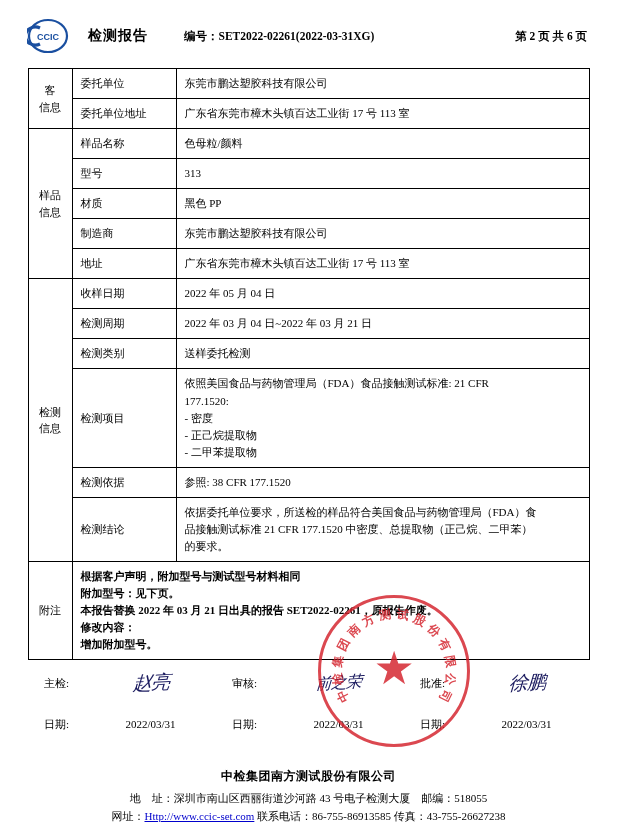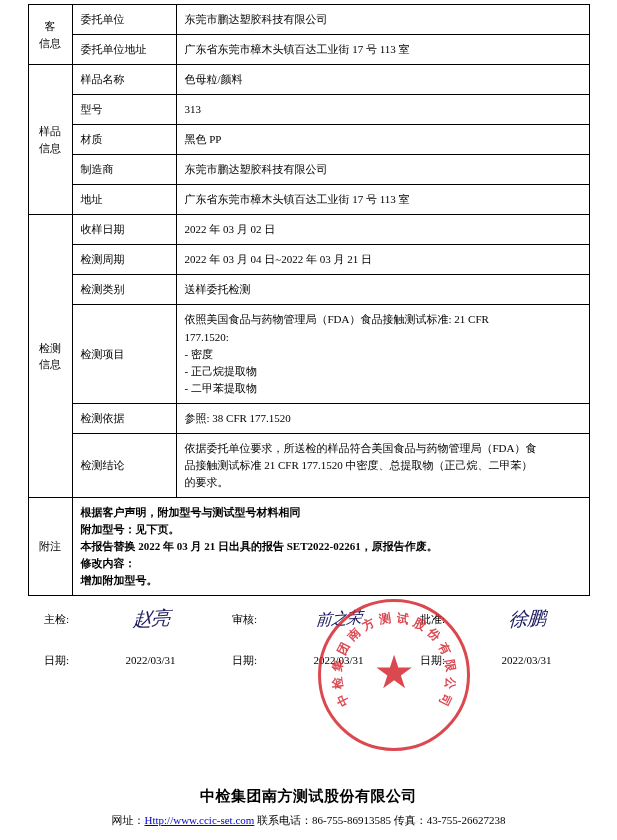--- a/index.html
+++ b/index.html
@@ -172,34 +172,48 @@
   .footer {
     position: absolute;
     left: 0; right: 0;
     bottom: 14px;
     text-align: center;
     font-size: 11px;
     line-height: 1.7;
   }
   .footer .company {
     font-weight: bold;
-    font-size: 15px;
+    font-size: 12px;
     letter-spacing: 0.5px;
     margin-bottom: 2px;
   }
   .footer a {
     color: #0000cc;
     text-decoration: underline;
   }
 </style>
 </head>
 <body>
 
 <div class="page">
 
+  <div class="header">
+    <div class="logo">
+      <svg width="42" height="36" viewBox="0 0 42 36">
+        <ellipse cx="21" cy="18" rx="19" ry="16" fill="none" stroke="#1a4fa0" stroke-width="2.2"></ellipse>
+        <path d="M13 10 A 10 9 0 1 0 13 26" fill="none" stroke="#1a4fa0" stroke-width="3.2"></path>
+        <text x="21" y="22" font-size="9" font-family="Liberation Sans, sans-serif" font-weight="bold" fill="#1a4fa0" text-anchor="middle">CCIC</text>
+      </svg>
+    </div>
+    <div class="report-title">检测报告</div>
+    <div class="report-no">
+      <span>编号：</span><span>SET2022-02261(2022-03-31XG)</span>
+    </div>
+    <div class="page-no">第 2 页 共 6 页</div>
+  </div>
 
   <table class="main">
     <colgroup>
       <col style="width:44px">
       <col style="width:104px">
       <col>
     </colgroup>
     <tbody>
 
       <tr>
@@ -239,21 +253,21 @@
         <td class="lbl">地址</td>
         <td class="val">广东省东莞市樟木头镇百达工业街 17 号 113 室</td>
       </tr>
 
       <tr>
         <td class="cat" rowspan="6">
           <div>检测</div>
           <div>信息</div>
         </td>
         <td class="lbl">收样日期</td>
-        <td class="val">2022 年 03 月 02 日</td>
+        <td class="val">2022 年 05 月 04 日</td>
       </tr>
       <tr>
         <td class="lbl">检测周期</td>
         <td class="val">2022 年 03 月 04 日~2022 年 03 月 21 日</td>
       </tr>
       <tr>
         <td class="lbl">检测类别</td>
         <td class="val">送样委托检测</td>
       </tr>
       <tr>
@@ -330,19 +344,20 @@
         <span class="arc-char" style="transform: rotate(-45.3571deg) translate(58px) rotate(90deg) translate(-6px, -7px);">份</span>
         <span class="arc-char" style="transform: rotate(-27.5deg) translate(58px) rotate(90deg) translate(-6px, -7px);">有</span>
         <span class="arc-char" style="transform: rotate(-9.64286deg) translate(58px) rotate(90deg) translate(-6px, -7px);">限</span>
         <span class="arc-char" style="transform: rotate(8.21429deg) translate(58px) rotate(90deg) translate(-6px, -7px);">公</span>
         <span class="arc-char" style="transform: rotate(26.0714deg) translate(58px) rotate(90deg) translate(-6px, -7px);">司</span>
       </div>
   </div>
 
   <div class="footer">
     <div class="company">中检集团南方测试股份有限公司</div>
+    <div>地　址：深圳市南山区西丽街道沙河路 43 号电子检测大厦　邮编：518055</div>
     <div>
       <span>网址：</span><a href="#">Http://www.ccic-set.com</a>
       <span>联系电话：86-755-86913585 传真：43-755-26627238</span>
     </div>
   </div>
 
 </div>
 
 </body></html>

